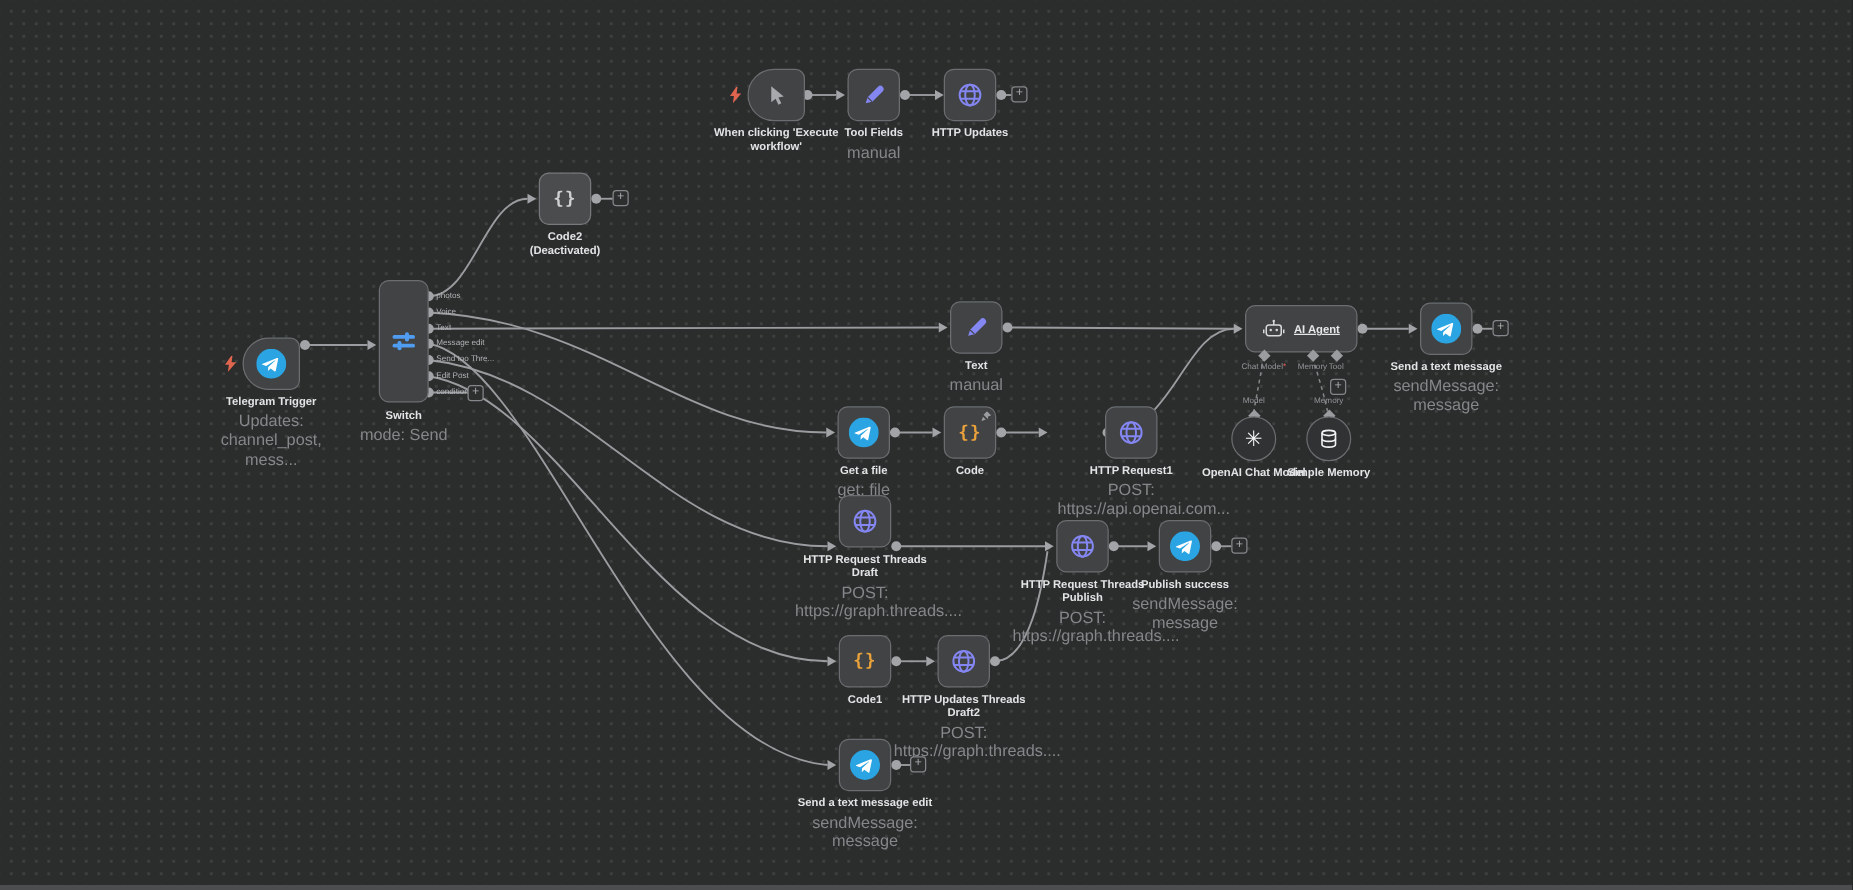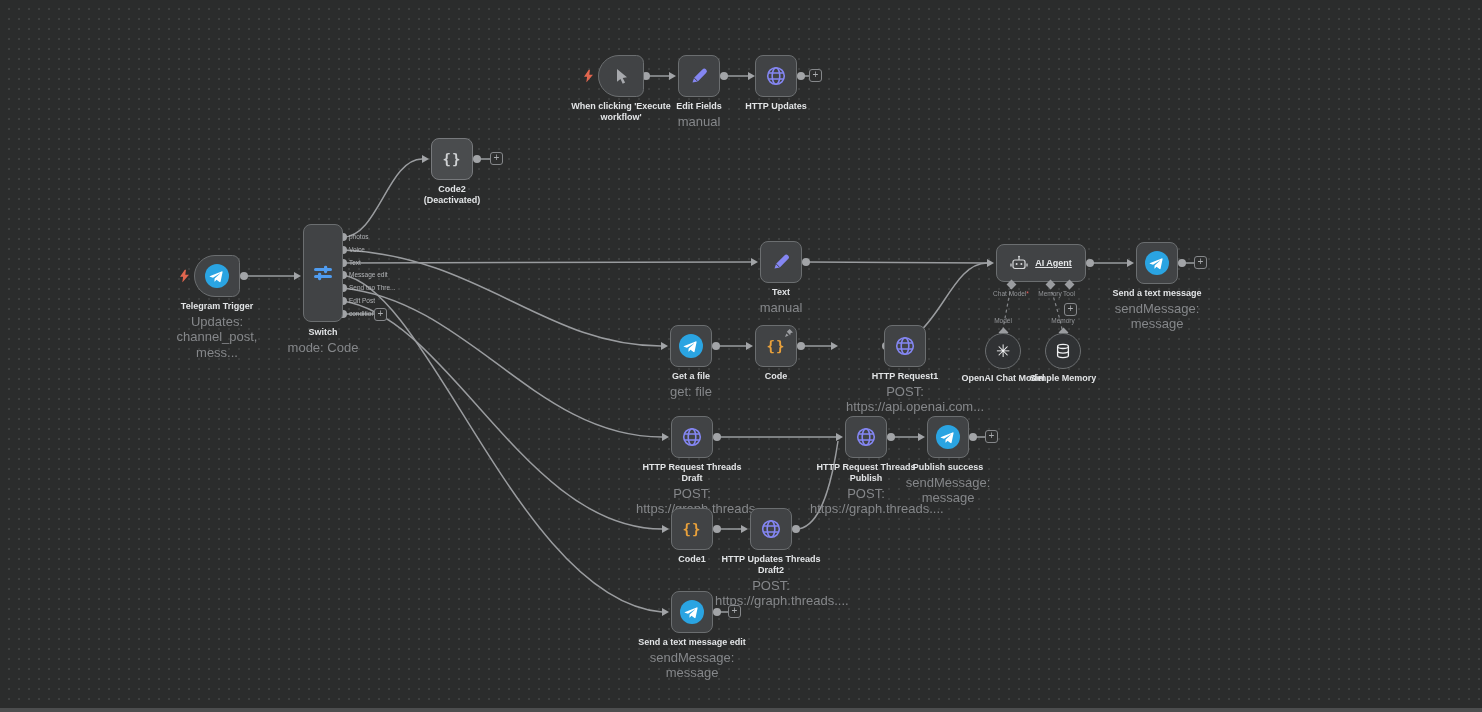--- a/index.html
+++ b/index.html
@@ -145,21 +145,21 @@
     <div class="nlabel">When clicking 'Execute workflow'</div>
   </div>
 
   <div class="node" style="left:678px;top:55px;">
     <div class="nbox">
       <svg width="20" height="20" viewBox="0 0 20 20">
         <path d="M3.5 16.5l1.6-4.8L13.4 3.4a2.6 2.6 0 013.7 3.7L8.8 15.4 3.5 16.5z" fill="#8486f2"></path>
         <path d="M5.1 11.9l3.5 3.4" stroke="#414345" stroke-width="1"></path>
       </svg>
     </div>
-    <div class="nlabel"><span>Edit Fields</span><span class="nsub">manual</span></div>
+    <div class="nlabel"><span>Tool Fields</span><span class="nsub">manual</span></div>
   </div>
 
   <div class="node" style="left:755px;top:55px;">
     <div class="nbox">
       <svg width="22" height="22" viewBox="0 0 22 22">
         <g fill="none" stroke="#8486f2" stroke-width="1.6">
           <circle cx="11" cy="11" r="8.3"></circle>
             <ellipse cx="11" cy="11" rx="3.8" ry="8.3"></ellipse>
           <path d="M3 8h16M3 14h16"></path>
         </g>
@@ -170,21 +170,21 @@
   <div class="plusbox" style="left:809px;top:69px;">+</div>
 
   <div class="node deactivated" style="left:431px;top:138px;">
     <div class="nbox">
         <span class="codeglyph">{}</span>
       </div>
     <div class="nlabel"><span>Code2</span><br><span>(Deactivated)</span></div>
   </div>
   <div class="plusbox" style="left:490px;top:152px;">+</div>
 
-  <div class="node trigger" style="left:194px;top:255px;">
+  <div class="node trigger" style="left:194px;top:270px;">
     <svg class="bolt" viewBox="0 0 11 13">
         <path d="M6 0L1 7.2h3.1L3.3 13 10 5.3H6.3L7 0z" fill="#e0654e"></path>
       </svg>
     <div class="nbox">
       <svg width="24" height="24" viewBox="0 0 24 24">
         <circle cx="12" cy="12" r="12" fill="#2aa4e2"></circle>
         <path d="M5.2 11.9l11.4-4.5c.6-.2 1.1.2.9 1l-1.9 9.1c-.1.6-.5.8-1.1.5l-3-2.2-1.4 1.4c-.2.2-.4.3-.7.3l.2-3 5.5-5c.2-.2 0-.3-.3-.1l-6.8 4.3-2.9-.9c-.6-.2-.6-.7.1-.9z" fill="#fff"></path>
       </svg>
     </div>
     <div class="nlabel"><span>Telegram Trigger</span><span class="nsub">Updates: channel_post, mess...</span></div>
@@ -194,21 +194,21 @@
     <div class="nbox">
       <svg width="22" height="22" viewBox="0 0 22 22">
         <g fill="#4f9cf0">
           <rect x="2" y="6" width="18" height="3" rx="1.5"></rect>
           <rect x="12" y="3.8" width="3.2" height="7.4" rx="1.4"></rect>
           <rect x="2" y="13" width="18" height="3" rx="1.5"></rect>
           <rect x="6" y="10.8" width="3.2" height="7.4" rx="1.4"></rect>
         </g>
       </svg>
     </div>
-    <div class="nlabel" style="margin-top:5px;text-align:center;"><span>Switch</span><span class="nsub">mode: Code</span></div>
+    <div class="nlabel" style="margin-top:5px;text-align:center;"><span>Switch</span><span class="nsub">mode: Send</span></div>
   </div>
   <div class="port" style="left:349px;top:233px;">photos</div>
   <div class="port" style="left:349px;top:246px;">Voice</div>
   <div class="port" style="left:349px;top:259px;">Text</div>
   <div class="port" style="left:349px;top:271px;">Message edit</div>
   <div class="port" style="left:349px;top:284px;">Send too Thre...</div>
   <div class="port" style="left:349px;top:297px;">Edit Post</div>
   <div class="port" style="left:349px;top:310px;">condition ...</div>
   <div class="plusbox" style="left:374px;top:308px;">+</div>
 
@@ -312,21 +312,21 @@
         <g fill="none" stroke="#8486f2" stroke-width="1.6">
           <circle cx="11" cy="11" r="8.3"></circle>
             <ellipse cx="11" cy="11" rx="3.8" ry="8.3"></ellipse>
           <path d="M3 8h16M3 14h16"></path>
         </g>
       </svg>
     </div>
     <div class="nlabel"><span>HTTP Request1</span><span class="nsub">POST: https://api.openai.com...</span></div>
   </div>
 
-  <div class="node" style="left:671px;top:416px;">
+  <div class="node" style="left:671px;top:396px;">
     <div class="nbox">
       <svg width="22" height="22" viewBox="0 0 22 22">
         <g fill="none" stroke="#8486f2" stroke-width="1.6">
           <circle cx="11" cy="11" r="8.3"></circle>
             <ellipse cx="11" cy="11" rx="3.8" ry="8.3"></ellipse>
           <path d="M3 8h16M3 14h16"></path>
         </g>
       </svg>
     </div>
     <div class="nlabel" style="width:112px;"><span>HTTP Request Threads Draft</span><span class="nsub">POST: https://graph.threads....</span></div>

